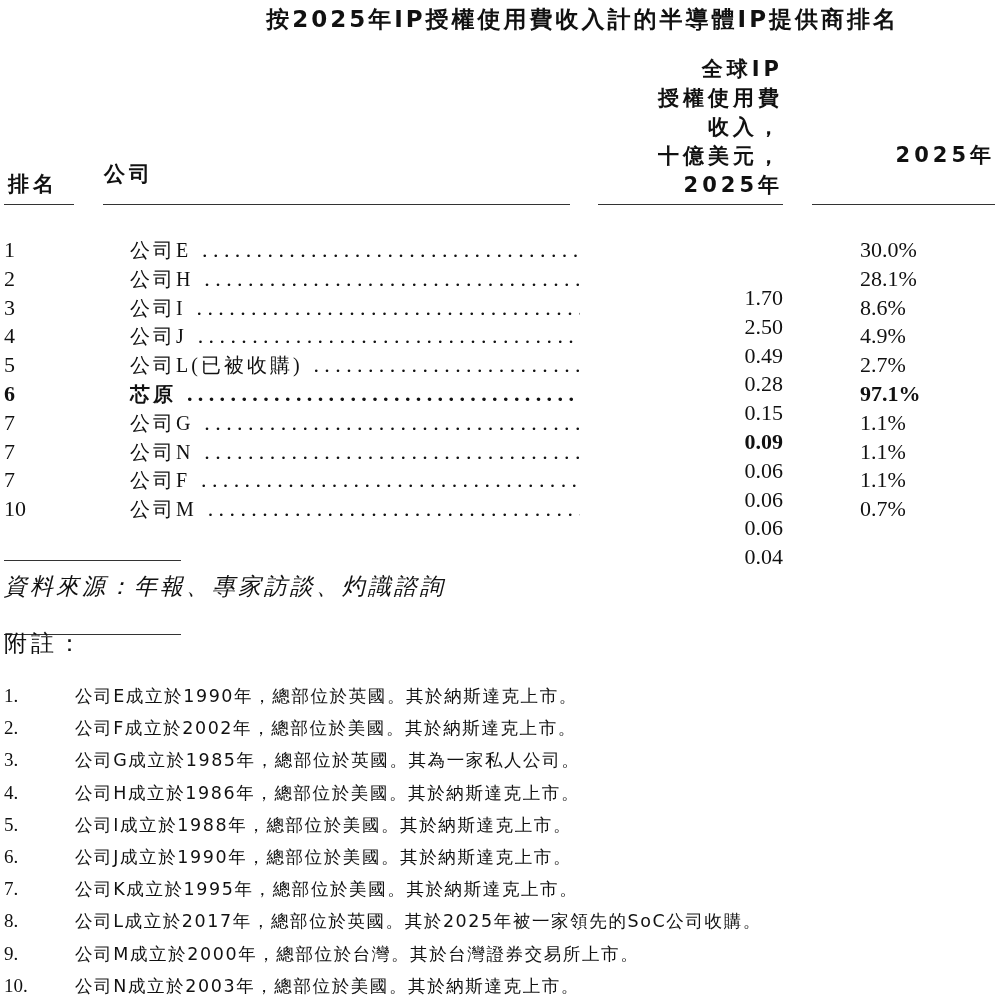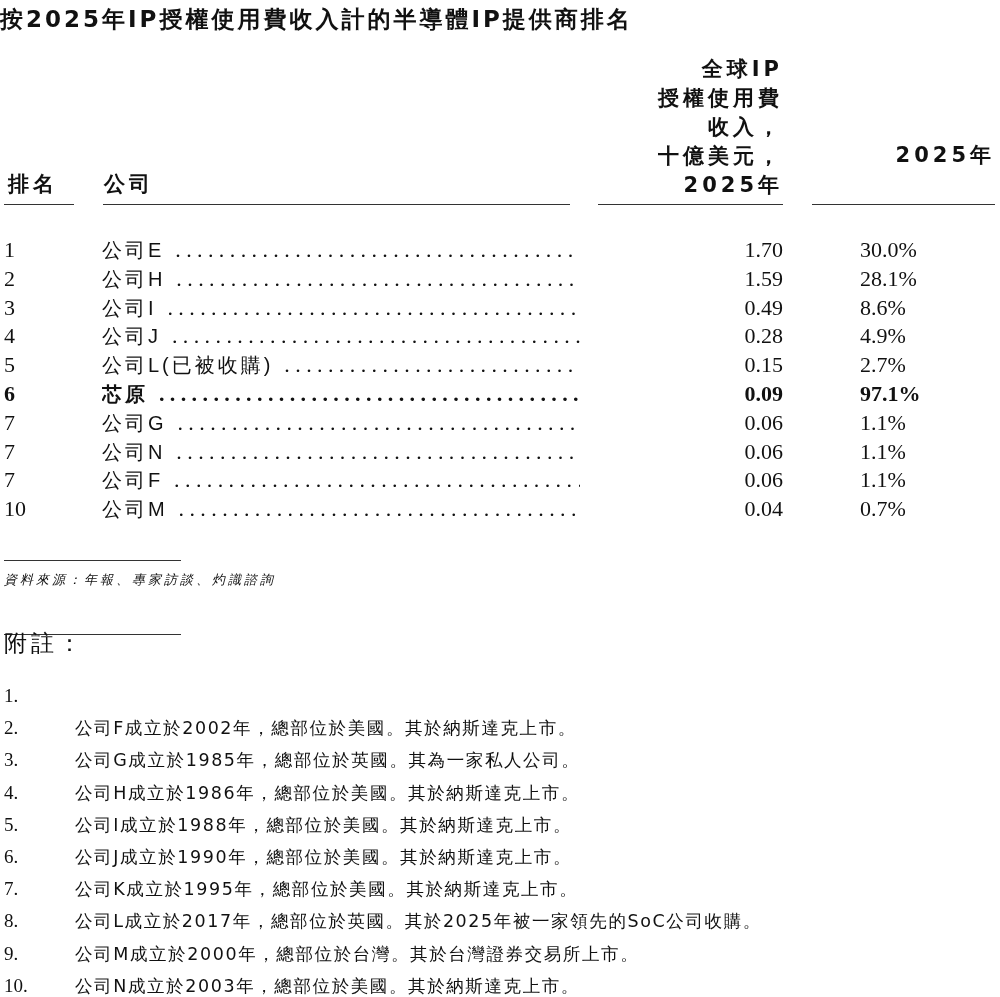--- a/index.html
+++ b/index.html
@@ -2,50 +2,50 @@
 <html><head>
 <meta charset="utf-8">
 <style>
   html, body { margin: 0; padding: 0; background: #ffffff; }
   body {
     width: 1000px; height: 997px; position: relative; overflow: hidden;
     color: #111111;
     font-family: "Liberation Serif", "DejaVu Serif", serif;
   }
   .title {
-    position: absolute; left: 0; top: 4px; width: 899px; text-align: left;
+    position: absolute; left: 0; top: 4px; width: 899px; text-align: right;
     font-size: 23px; font-weight: bold; letter-spacing: 3px;
     font-family: "DejaVu Sans", "Liberation Sans", sans-serif;
   }
 
   .hdr {
     position: absolute; font-size: 21px; line-height: 29px; font-weight: bold;
     font-family: "DejaVu Sans", sans-serif; letter-spacing: 4px;
   }
   .hdr-rank { left: 8px; top: 170px; }
-  .hdr-company { left: 104px; top: 170px; }
+  .hdr-company { left: 104px; top: 160px; }
   .hdr-revenue { left: 598px; width: 185px; top: 55px; text-align: right; }
   .hdr-share { left: 812px; width: 183px; top: 141px; text-align: right; }
 
   .rule { position: absolute; height: 0; border-top: 1.5px solid #333; }
 
   .rows { position: absolute; left: 0; top: 236px; width: 1000px; }
   .row { position: relative; height: 28.8px; font-size: 22px; line-height: 28.8px; }
   .row .rank { position: absolute; left: 4px; }
   .row .name { position: absolute; left: 102px; width: 478px; white-space: nowrap; overflow: hidden; }
-  .row .name .cn { font-family: Liberation Sans, sans-serif; font-weight: normal; font-size: 20px; letter-spacing: 3px; }
+  .row .name .cn { font-family: Liberation Serif, serif; font-weight: normal; font-size: 20px; letter-spacing: 3px; margin-left: 28px; }
   .row .name .dots { letter-spacing: 5.4px; }
-  .row .rev { position: absolute; left: 680px; width: 103px; text-align: right; }
+  .row .rev { position: absolute; left: 680px; width: 103px; text-align: right; margin-top: 48px; }
   .row .share { position: absolute; left: 860px; width: 135px; text-align: left; }
   .row.bold { font-weight: bold; }
   .row.bold .name .cn { font-weight: bold; }
 
   .short-rule { position: absolute; left: 4px; width: 177px; border-top: 1.5px solid #333; }
   .source {
-    position: absolute; left: 4px; top: 571px; font-size: 13px; font-style: italic;
+    position: absolute; left: 4px; top: 571px; font-size: 23px; font-style: italic;
     font-family: Liberation Sans, sans-serif; letter-spacing: 3px;
   }
   .notes-label {
     position: absolute; left: 4px; top: 628px; font-size: 23px; 
     font-family: "DejaVu Sans", sans-serif; letter-spacing: 4px;
   }
   .notes { position: absolute; left: 0; top: 680px; width: 1000px; }
   .note { position: relative; height: 32.2px; line-height: 32px; font-size: 18px; }
   .note .num { position: absolute; left: 4px; font-family: "Liberation Serif", serif; font-size: 19px; }
   .note .txt {
@@ -79,21 +79,21 @@
 <div class="rows" id="rows">
     <div class="row">
       <span class="rank">1</span>
       <span class="name"><span class="cn">公司E</span><span class="dots"> ............................................................</span></span>
       <span class="rev">1.70</span>
       <span class="share">30.0%</span>
     </div>
     <div class="row">
       <span class="rank">2</span>
       <span class="name"><span class="cn">公司H</span><span class="dots"> ............................................................</span></span>
-      <span class="rev">1.59</span>
+      <span class="rev">2.50</span>
       <span class="share">28.1%</span>
     </div>
     <div class="row">
       <span class="rank">3</span>
       <span class="name"><span class="cn">公司I</span><span class="dots"> ............................................................</span></span>
       <span class="rev">0.49</span>
       <span class="share">8.6%</span>
     </div>
     <div class="row">
       <span class="rank">4</span>
@@ -140,20 +140,21 @@
   </div>
 
 <div class="short-rule" style="top:560px;"></div>
 <div class="source">資料來源：年報、專家訪談、灼識諮詢</div>
 
 <div class="short-rule" style="top:634px;"></div>
 <div class="notes-label">附註：</div>
 <div class="notes" id="notes">
     <div class="note">
       <span class="num">1.</span>
+      <span class="txt">公司E成立於1990年，總部位於英國。其於納斯達克上市。</span>
     </div>
     <div class="note">
       <span class="num">2.</span>
       <span class="txt">公司F成立於2002年，總部位於美國。其於納斯達克上市。</span>
     </div>
     <div class="note">
       <span class="num">3.</span>
       <span class="txt">公司G成立於1985年，總部位於英國。其為一家私人公司。</span>
     </div>
     <div class="note">

